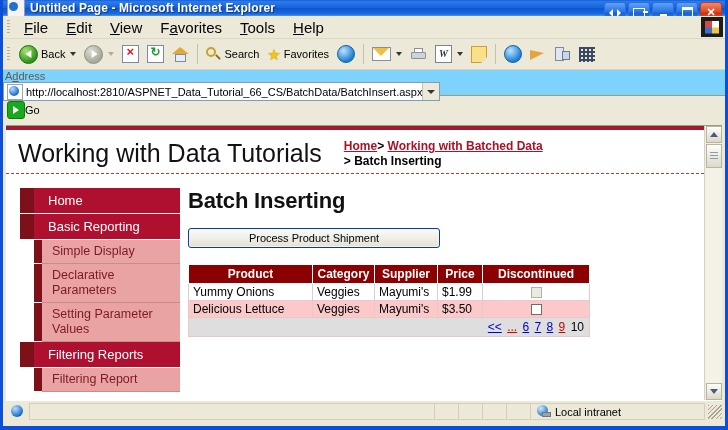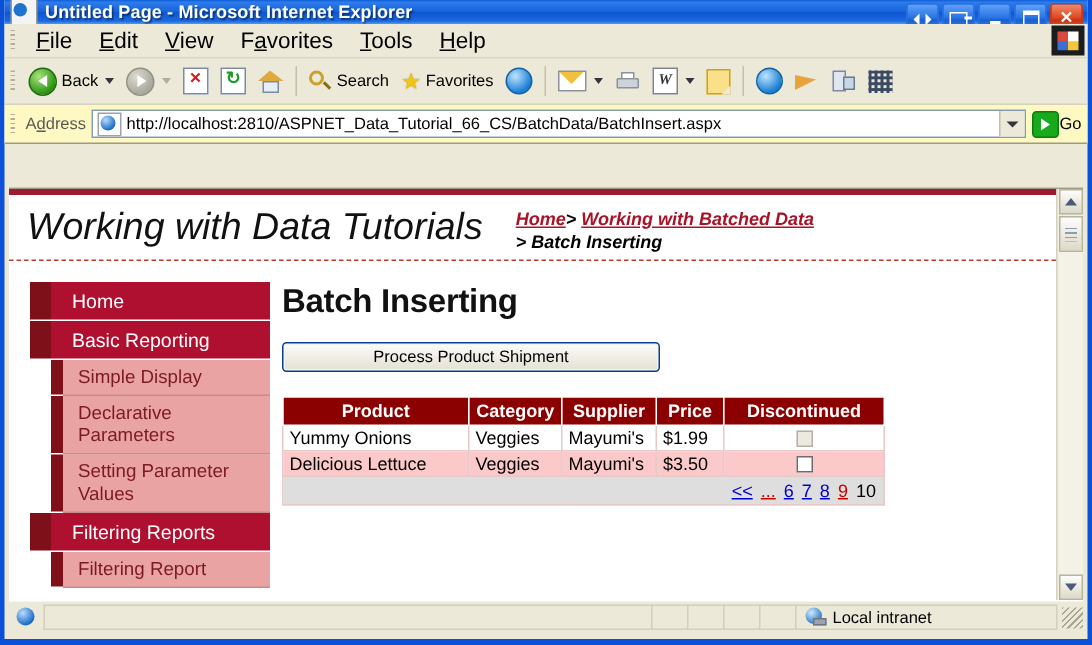--- a/index.html
+++ b/index.html
@@ -113,21 +113,21 @@
   .msgic{width:17px;height:15px;display:block;position:relative;}
   .msgic:before{content:"";position:absolute;left:0;top:2px;width:0;height:0;border-left:14px solid #e8a33d;border-top:5px solid transparent;border-bottom:5px solid transparent;transform:skewY(-8deg);}
   .resic{width:16px;height:15px;display:block;position:relative;}
   .resic:before{content:"";position:absolute;left:0;top:0;width:9px;height:14px;background:#dfe6ef;border:1px solid #7e8a9c;box-sizing:border-box;}
   .resic:after{content:"";position:absolute;left:7px;top:4px;width:8px;height:9px;background:#c9d6e6;border:1px solid #6b7a8e;box-sizing:border-box;}
   .encic{width:16px;height:15px;display:block;
     background:repeating-linear-gradient(90deg,#3b4a63 0 2px,transparent 2px 4px),
                repeating-linear-gradient(180deg,#3b4a63 0 2px,transparent 2px 4px);
     background-size:16px 4px,4px 15px;}
   
-  .addrbar{height:25px;background:#fef9c3;display:flex;align-items:center;border-bottom:1px solid #a09a84;}
+  .addrbar{height:25px;background:#7dd3fc;display:flex;align-items:flex-start;border-bottom:1px solid #a09a84;flex-direction:column;}
   .addrlabel{font-size:11px;color:#5b5b53;margin:0 4px 0 2px;}
   .addrbox{
     flex:1;height:19px;background:#fff;border:1px solid #7f9db9;
     display:flex;align-items:center;box-sizing:border-box;
   }
   .addr-favicon{
     width:14px;height:14px;margin:0 3px;flex:none;background:#fff;border:1px solid #9aa3b0;position:relative;
   }
   .addr-favicon:after{content:"";position:absolute;left:1px;top:1px;width:10px;height:10px;border-radius:50%;
     background:radial-gradient(circle at 35% 30%,#b9dcff,#1769c6 72%);}
@@ -157,22 +157,22 @@
   .sb-up i{width:0;height:0;border-left:4px solid transparent;border-right:4px solid transparent;border-bottom:5px solid #4a5b7a;}
   .sb-dn i{width:0;height:0;border-left:4px solid transparent;border-right:4px solid transparent;border-top:5px solid #4a5b7a;}
   .sb-thumb{width:16px;height:24px;background:linear-gradient(180deg,#fdfdfb,#dcd9c8);
     border:1px solid #b8b49f;box-sizing:border-box;margin-top:1px;
     display:flex;align-items:center;justify-content:center;}
   .sb-thumb i{width:8px;height:9px;background:repeating-linear-gradient(180deg,#8f9bb0 0 1px,transparent 1px 3px);}
   .sb-track{flex:1;width:16px;background:#f4f2e7;}
   
   .site-top{height:4px;background:#9e1c30;}
   .site-header{
-    display:flex;align-items:flex-start;padding:6px 0 4px 12px;
-    border-bottom:1px dashed #c0392b;height:44px;box-sizing:border-box;font-style:italic;
+    display:flex;align-items:center;padding:6px 0 4px 12px;
+    border-bottom:1px dashed #c0392b;height:44px;box-sizing:border-box;
   }
   .site-title{font-size:25px;color:#111;font-family:"Liberation Sans",sans-serif;line-height:30px;white-space:nowrap;}
   .breadcrumb{margin-left:22px;margin-top:3px;font-size:12px;font-weight:bold;line-height:15px;}
   .breadcrumb a{color:#a81328;text-decoration:underline;}
   .breadcrumb .sep{color:#000;font-weight:bold;}
   .breadcrumb .cur{color:#000;}
   
   .content{display:flex;padding-top:14px;}
   .nav{width:160px;flex:none;padding-left:14px;}
   .nav-top{

